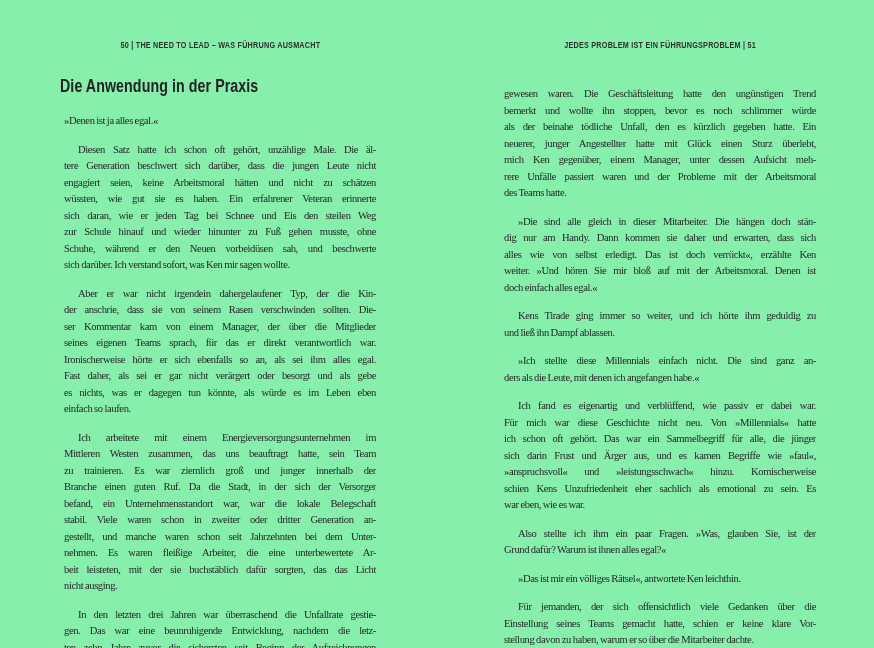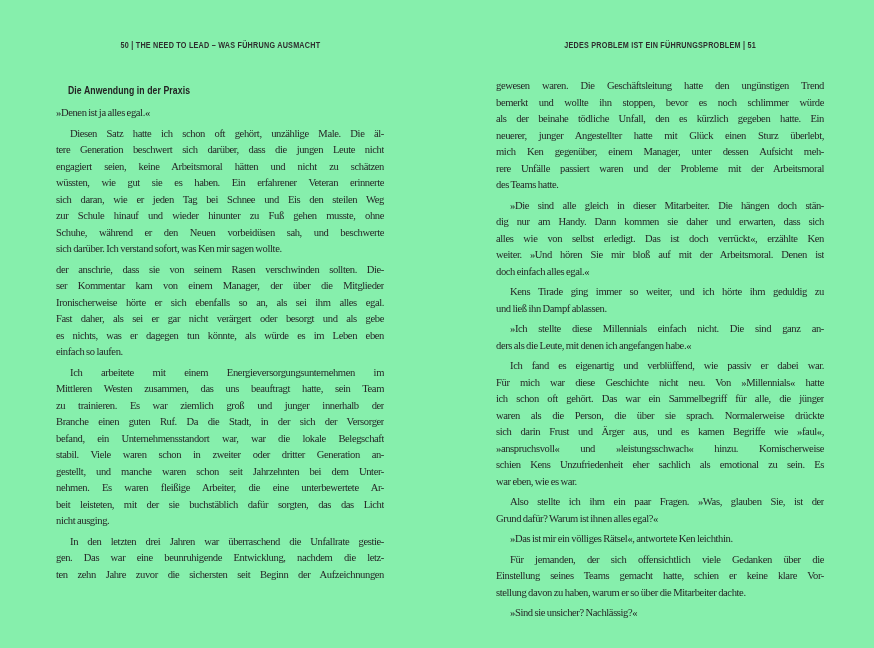--- a/index.html
+++ b/index.html
@@ -44,43 +44,43 @@
     display: inline-block;
     transform: scaleX(0.76);
     transform-origin: center;
     letter-spacing: 0.3px;
   }
 
   .section-heading {
     position: absolute;
     top: 68px;
     left: 0;
-    margin: 16px;
+    margin: 8px;
     white-space: nowrap;
     font-family: "Liberation Sans", "DejaVu Sans", sans-serif;
     font-weight: bold;
-    font-size: 11px;
+    font-size: 18px;
     color: #232323;
   }
   .heading-scale {
     display: inline-block;
     transform: scaleX(0.79);
     transform-origin: left center;
     letter-spacing: 0.1px;
   }
 
   .body-block {
     position: absolute;
     left: 0;
     width: 100%;
   }
   .page-left  .body-block { top: 101px; }
   .page-right .body-block { top: 74px;  }
 
-  .para { margin: 4px; padding: 0; }
+  .para { margin: 12px; padding: 0; }
 
   .line {
     font-size: 10.6px;
     line-height: 16.5px;
     height: 16.5px;
     overflow: hidden;
     text-align: justify;
     text-align-last: justify;
     letter-spacing: -0.4px;
     word-spacing: -0.5px;
@@ -109,22 +109,24 @@
           <div class="line indent">Diesen Satz hatte ich schon oft gehört, unzählige Male. Die äl-</div>
           <div class="line">tere Generation beschwert sich darüber, dass die jungen Leute nicht</div>
           <div class="line">engagiert seien, keine Arbeitsmoral hätten und nicht zu schätzen</div>
           <div class="line">wüssten, wie gut sie es haben. Ein erfahrener Veteran erinnerte</div>
           <div class="line">sich daran, wie er jeden Tag bei Schnee und Eis den steilen Weg</div>
           <div class="line">zur Schule hinauf und wieder hinunter zu Fuß gehen musste, ohne</div>
           <div class="line">Schuhe, während er den Neuen vorbeidüsen sah, und beschwerte</div>
           <div class="line last">sich darüber. Ich verstand sofort, was Ken mir sagen wollte.</div>
         </div>
         <div class="para">
+          <div class="line indent">Aber er war nicht irgendein dahergelaufener Typ, der die Kin-</div>
           <div class="line">der anschrie, dass sie von seinem Rasen verschwinden sollten. Die-</div>
           <div class="line">ser Kommentar kam von einem Manager, der über die Mitglieder</div>
+          <div class="line">seines eigenen Teams sprach, für das er direkt verantwortlich war.</div>
           <div class="line">Ironischerweise hörte er sich ebenfalls so an, als sei ihm alles egal.</div>
           <div class="line">Fast daher, als sei er gar nicht verärgert oder besorgt und als gebe</div>
           <div class="line">es nichts, was er dagegen tun könnte, als würde es im Leben eben</div>
           <div class="line last">einfach so laufen.</div>
         </div>
         <div class="para">
           <div class="line indent">Ich arbeitete mit einem Energieversorgungsunternehmen im</div>
           <div class="line">Mittleren Westen zusammen, das uns beauftragt hatte, sein Team</div>
           <div class="line">zu trainieren. Es war ziemlich groß und junger innerhalb der</div>
           <div class="line">Branche einen guten Ruf. Da die Stadt, in der sich der Versorger</div>
@@ -169,21 +171,20 @@
           <div class="line last">und ließ ihn Dampf ablassen.</div>
         </div>
         <div class="para">
           <div class="line indent">»Ich stellte diese Millennials einfach nicht. Die sind ganz an-</div>
           <div class="line last">ders als die Leute, mit denen ich angefangen habe.«</div>
         </div>
         <div class="para">
           <div class="line indent">Ich fand es eigenartig und verblüffend, wie passiv er dabei war.</div>
           <div class="line">Für mich war diese Geschichte nicht neu. Von »Millennials« hatte</div>
           <div class="line">ich schon oft gehört. Das war ein Sammelbegriff für alle, die jünger</div>
-          <div class="line">waren als die Person, die über sie sprach. Normalerweise drückte</div>
           <div class="line">sich darin Frust und Ärger aus, und es kamen Begriffe wie »faul«,</div>
           <div class="line">»anspruchsvoll« und »leistungsschwach« hinzu. Komischerweise</div>
           <div class="line">schien Kens Unzufriedenheit eher sachlich als emotional zu sein. Es</div>
           <div class="line last">war eben, wie es war.</div>
         </div>
         <div class="para">
           <div class="line indent">Also stellte ich ihm ein paar Fragen. »Was, glauben Sie, ist der</div>
           <div class="line last">Grund dafür? Warum ist ihnen alles egal?«</div>
         </div>
         <div class="para">

